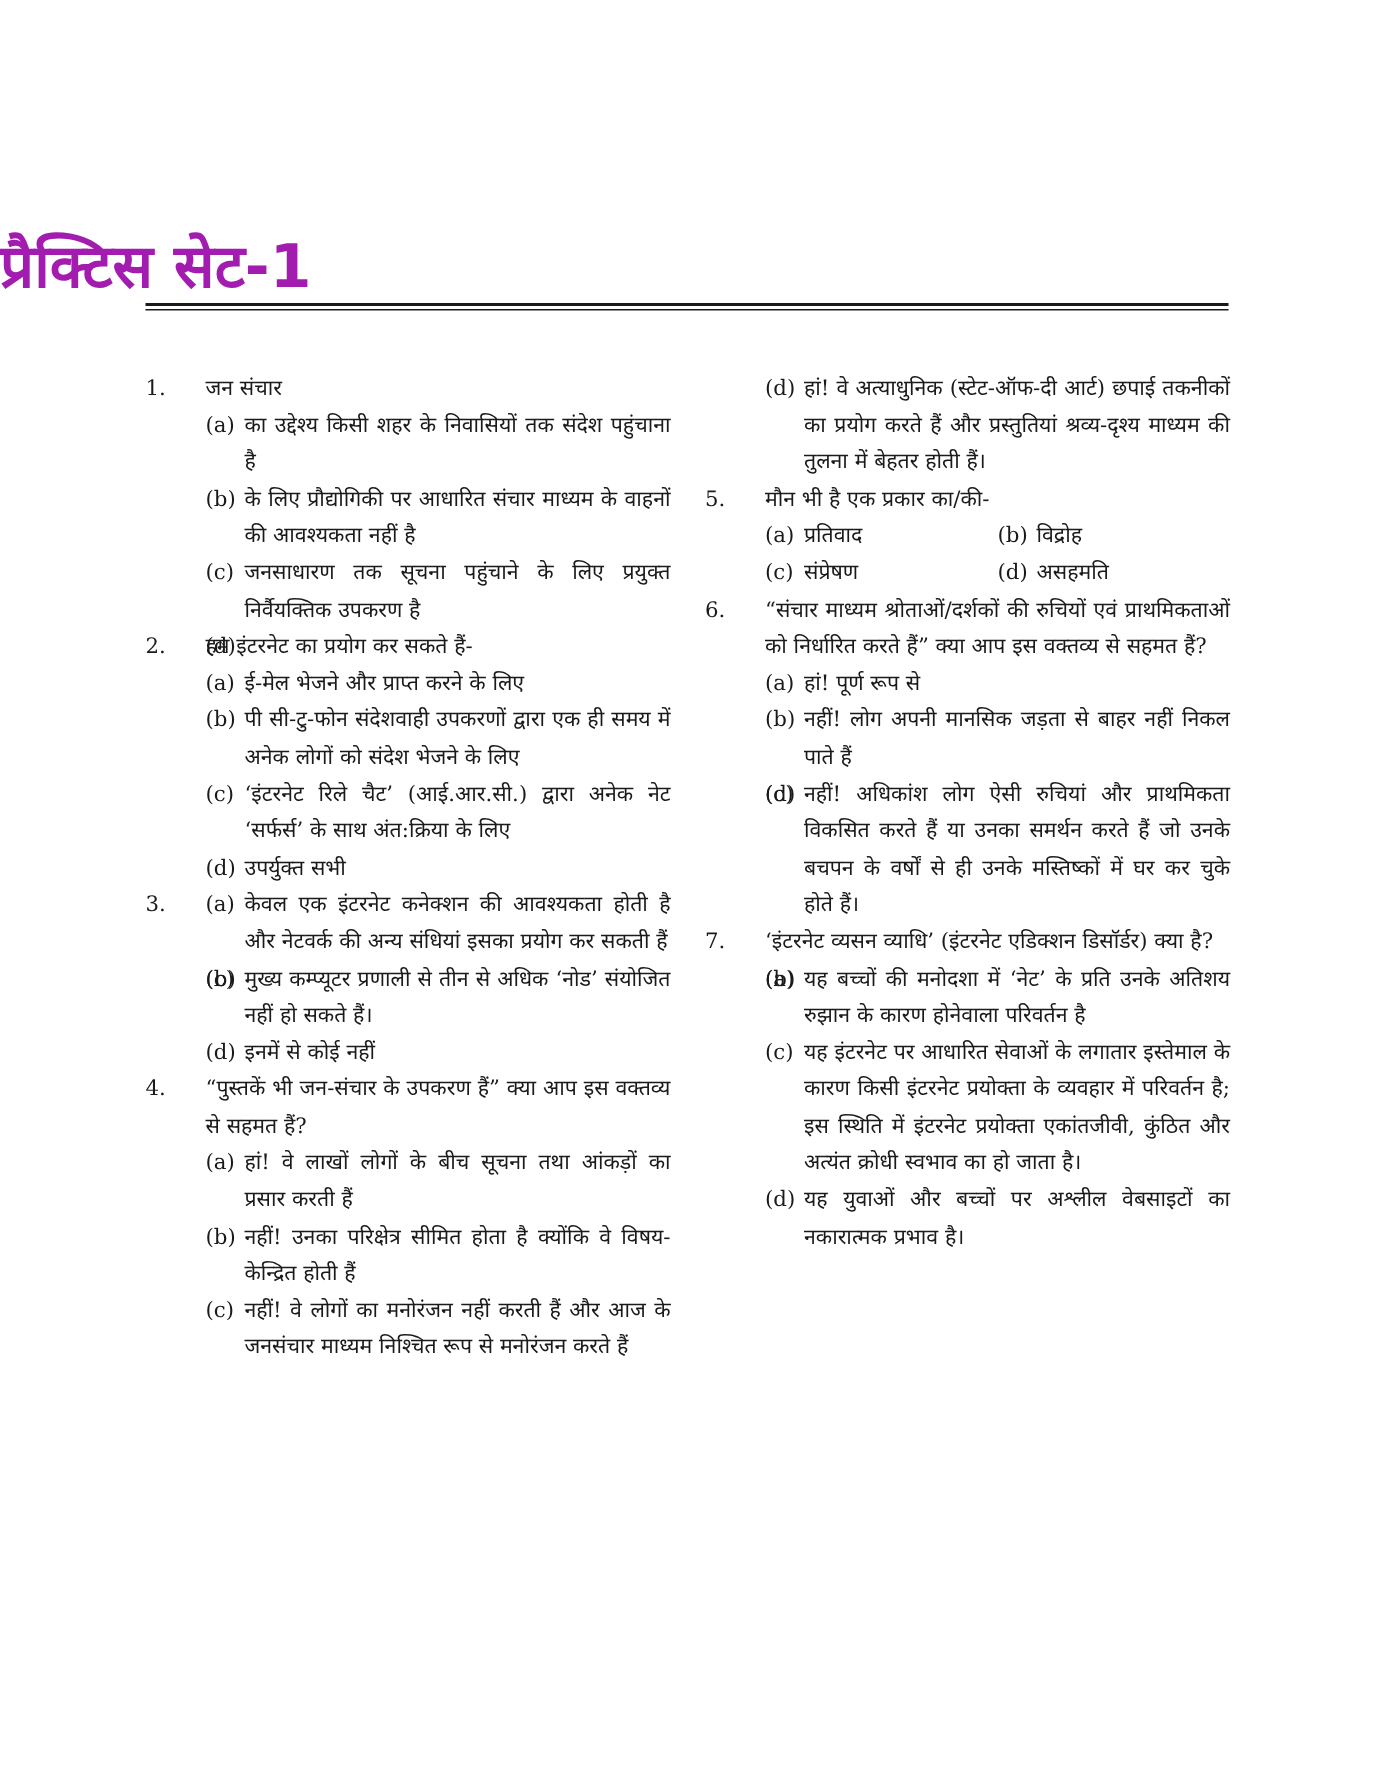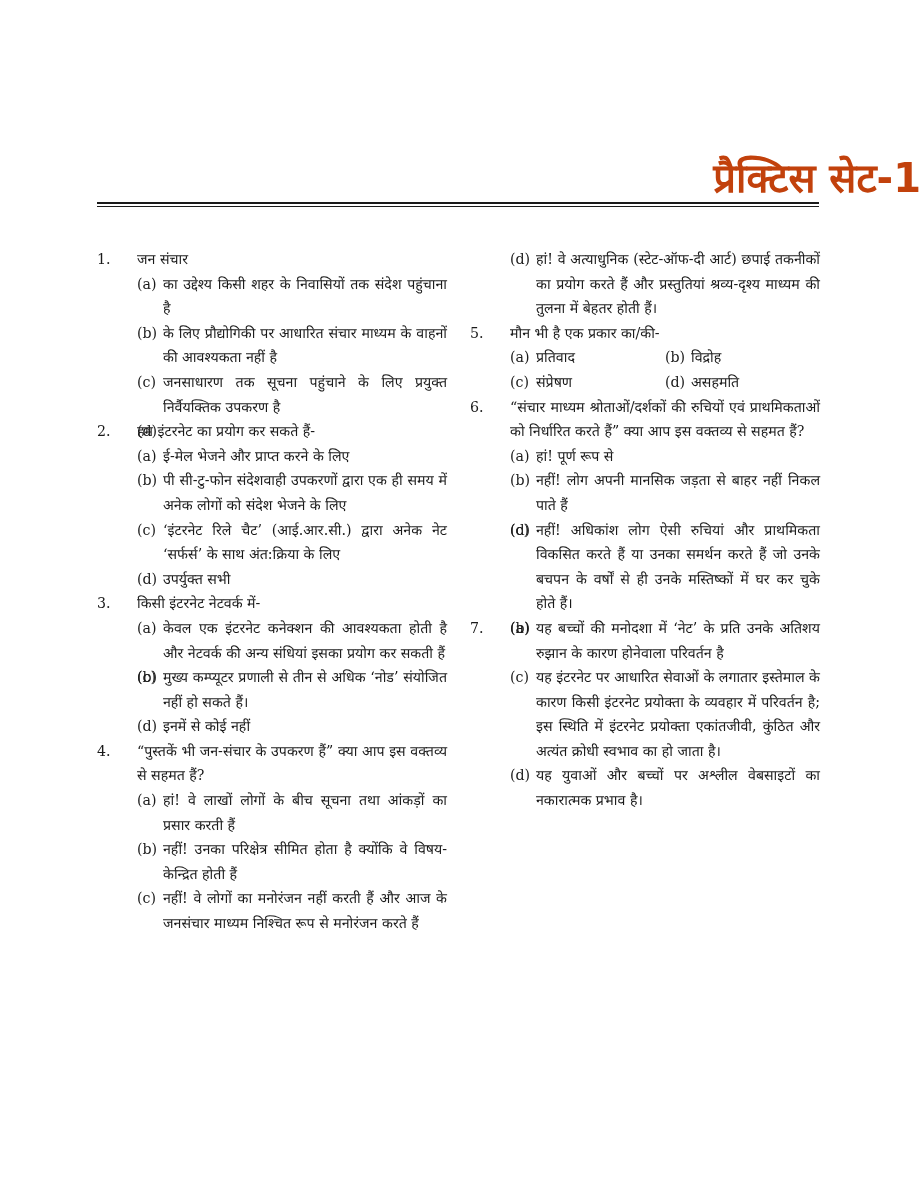--- a/index.html
+++ b/index.html
@@ -1,19 +1,19 @@
 <!DOCTYPE html>
 <html><head>
 <meta charset="utf-8">
 <style>
   html, body { margin:0; padding:0; background:#ffffff; }
   body { width:921px; height:1191px; position:relative; overflow:hidden; color:#1a1a1a;
          font-family:"DejaVu Serif", "Liberation Serif", serif; }
-  .title { position:absolute; top:150px; left:0; width:921px; text-align:right;
-           font-family:"DejaVu Sans", "Liberation Sans", sans-serif; font-weight:bold; font-size:40px; line-height:56px; color:#c2410c; }
+  .title { position:absolute; top:150px; left:0; width:921px; text-align:left;
+           font-family:"DejaVu Sans", "Liberation Sans", sans-serif; font-weight:bold; font-size:40px; line-height:56px; color:#a21caf; }
   .rule { position:absolute; left:97px; width:722px; background:#1a1a1a; }
   .rule1 { top:202px; height:2px; }
   .rule2 { top:206px; height:1px; }
   .col { position:absolute; top:247px; width:350px; font-size:14.2px; line-height:24.6px; }
   .col-left { left:97px; }
   .col-right { left:470px; }
   .q { position:relative; padding-left:40px; }
   .qnum { position:absolute; left:0; top:0; }
   .opt { position:relative; padding-left:26px; margin-left:0; text-align:justify; }
   .olab { position:absolute; left:0; top:0; }
@@ -43,21 +43,20 @@
     <span class="qnum">2.</span>
     <div class="stem">हम इंटरनेट का प्रयोग कर सकते हैं-</div>
     <div class="opt"><span class="olab">(a)</span><span>ई-मेल भेजने और प्राप्त करने के लिए</span></div>
     <div class="opt"><span class="olab">(b)</span><span>पी सी-टु-फोन संदेशवाही उपकरणों द्वारा एक ही समय में अनेक लोगों को संदेश भेजने के लिए</span></div>
     <div class="opt"><span class="olab">(c)</span><span>‘इंटरनेट रिले चैट’ (आई.आर.सी.) द्वारा अनेक नेट ‘सर्फर्स’ के साथ अंत:क्रिया के लिए</span></div>
     <div class="opt"><span class="olab">(d)</span><span>उपर्युक्त सभी</span></div>
   </div>
 
   <div class="q">
     <span class="qnum">3.</span>
-    <div class="stem">किसी इंटरनेट नेटवर्क में-</div>
     <div class="opt"><span class="olab">(a)</span><span>केवल एक इंटरनेट कनेक्शन की आवश्यकता होती है और नेटवर्क की अन्य संधियां इसका प्रयोग कर सकती हैं</span></div>
     <div class="opt"><span class="olab">(b)</span></div>
     <div class="opt"><span class="olab">(c)</span><span>मुख्य कम्प्यूटर प्रणाली से तीन से अधिक ‘नोड’ संयोजित नहीं हो सकते हैं।</span></div>
     <div class="opt"><span class="olab">(d)</span><span>इनमें से कोई नहीं</span></div>
   </div>
 
   <div class="q">
     <span class="qnum">4.</span>
     <div class="stem">“पुस्तकें भी जन-संचार के उपकरण हैं” क्या आप इस वक्तव्य से सहमत हैं?</div>
     <div class="opt"><span class="olab">(a)</span><span>हां! वे लाखों लोगों के बीच सूचना तथा आंकड़ों का प्रसार करती हैं</span></div>
@@ -87,18 +86,19 @@
     <span class="qnum">6.</span>
     <div class="stem">“संचार माध्यम श्रोताओं/दर्शकों की रुचियों एवं प्राथमिकताओं को निर्धारित करते हैं” क्या आप इस वक्तव्य से सहमत हैं?</div>
     <div class="opt"><span class="olab">(a)</span><span>हां! पूर्ण रूप से</span></div>
     <div class="opt"><span class="olab">(b)</span><span>नहीं! लोग अपनी मानसिक जड़ता से बाहर नहीं निकल पाते हैं</span></div>
     <div class="opt"><span class="olab">(c)</span></div>
     <div class="opt"><span class="olab">(d)</span><span>नहीं! अधिकांश लोग ऐसी रुचियां और प्राथमिकता विकसित करते हैं या उनका समर्थन करते हैं जो उनके बचपन के वर्षों से ही उनके मस्तिष्कों में घर कर चुके होते हैं।</span></div>
   </div>
 
   <div class="q">
     <span class="qnum">7.</span>
+    <div class="stem">‘इंटरनेट व्यसन व्याधि’ (इंटरनेट एडिक्शन डिसॉर्डर) क्या है?</div>
     <div class="opt"><span class="olab">(a)</span></div>
     <div class="opt"><span class="olab">(b)</span><span>यह बच्चों की मनोदशा में ‘नेट’ के प्रति उनके अतिशय रुझान के कारण होनेवाला परिवर्तन है</span></div>
     <div class="opt"><span class="olab">(c)</span><span>यह इंटरनेट पर आधारित सेवाओं के लगातार इस्तेमाल के कारण किसी इंटरनेट प्रयोक्ता के व्यवहार में परिवर्तन है; इस स्थिति में इंटरनेट प्रयोक्ता एकांतजीवी, कुंठित और अत्यंत क्रोधी स्वभाव का हो जाता है।</span></div>
     <div class="opt"><span class="olab">(d)</span><span>यह युवाओं और बच्चों पर अश्लील वेबसाइटों का नकारात्मक प्रभाव है।</span></div>
   </div>
 </div>
 
 </body></html>

